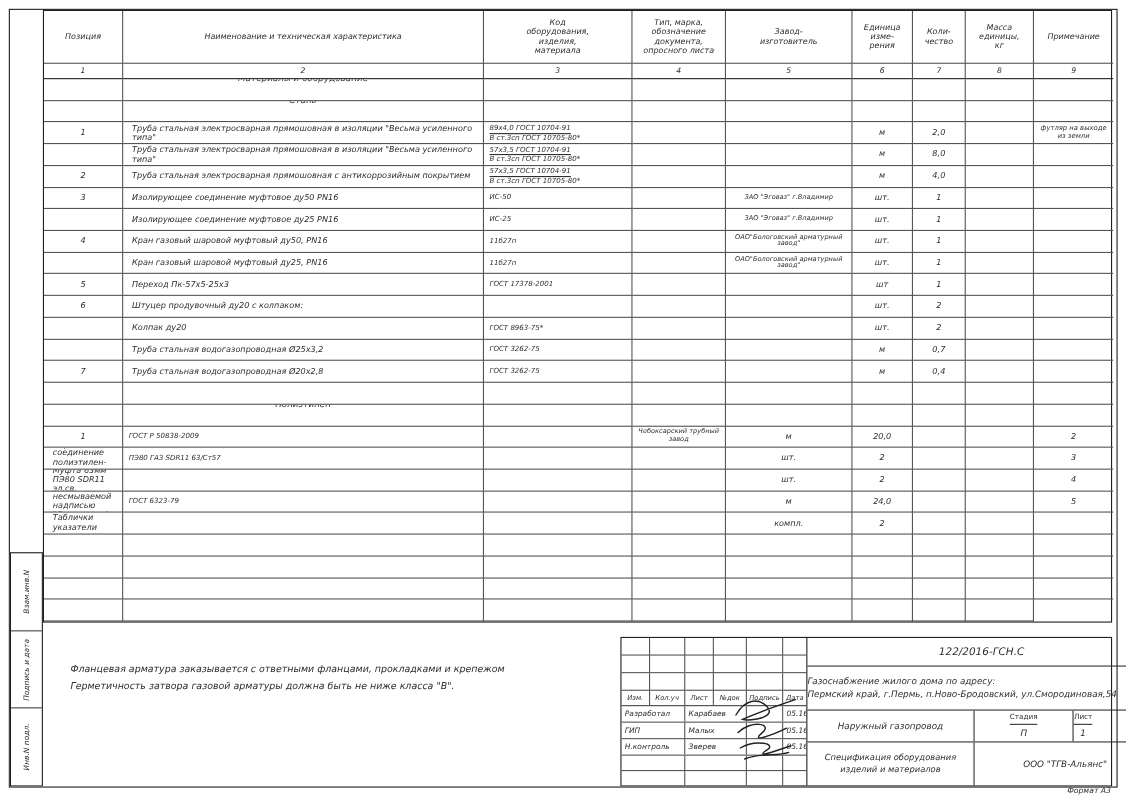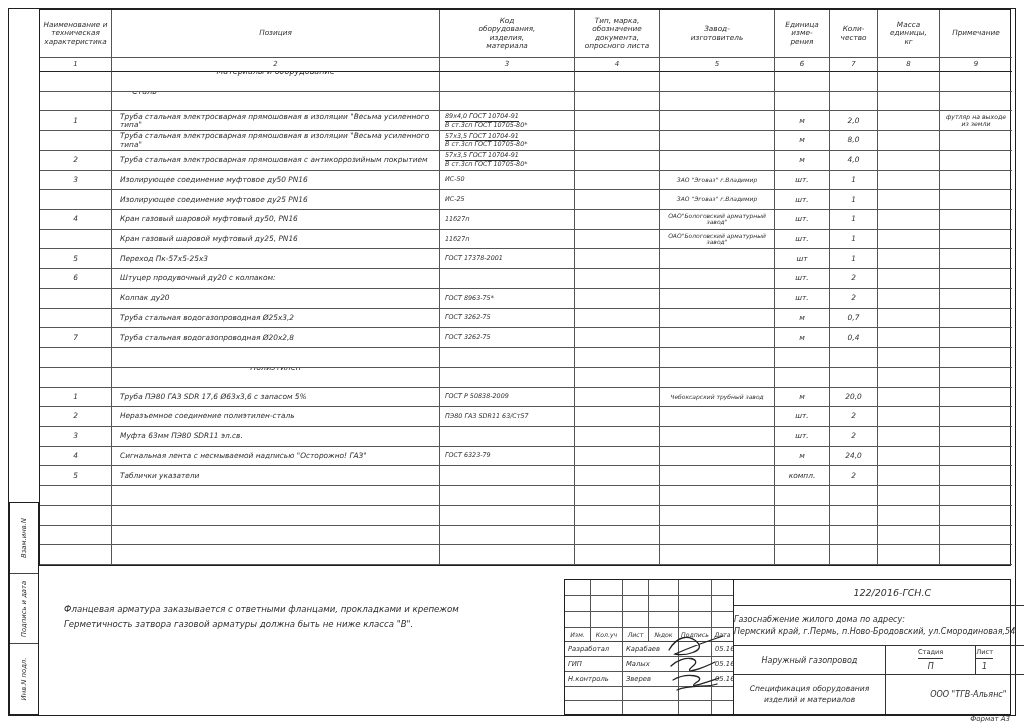--- a/index.html
+++ b/index.html
@@ -66,22 +66,22 @@
 
   .format-label{position:absolute;right:14px;bottom:1px;font-size:7px;}
 </style>
 </head>
 <body>
 
 <div class="page">
   <div class="frame">
 
     <div class="grid-table" id="spec-table">
+        <div class="c th">Позиция</div>
         <div class="c th">Наименование и техническая характеристика</div>
-        <div class="c th">Позиция</div>
         <div class="c th">Код
 оборудования,
 изделия,
 материала</div>
         <div class="c th">Тип, марка,
 обозначение документа,
 опросного листа</div>
         <div class="c th">Завод-
 изготовитель</div>
         <div class="c th">Единица
@@ -107,21 +107,21 @@
           <span class="secline">Материалы и оборудование</span>
         </div>
         <div class="c type"></div>
         <div class="c"></div>
         <div class="c factory"></div>
         <div class="c"></div>
         <div class="c"></div>
         <div class="c"></div>
         <div class="c note"></div>
         <div class="c"></div>
-        <div class="c name" style="">
+        <div class="c name" style="justify-content: center;">
           <span class="secline">Сталь</span>
         </div>
         <div class="c type"></div>
         <div class="c"></div>
         <div class="c factory"></div>
         <div class="c"></div>
         <div class="c"></div>
         <div class="c"></div>
         <div class="c note"></div>
         <div class="c">1</div>
@@ -261,21 +261,20 @@
           <span class="secline">Полиэтилен</span>
         </div>
         <div class="c type"></div>
         <div class="c"></div>
         <div class="c factory"></div>
         <div class="c"></div>
         <div class="c"></div>
         <div class="c"></div>
         <div class="c note"></div>
         <div class="c">1</div>
-        <div class="c name">Труба ПЭ80 ГАЗ SDR 17,6 Ø63х3,6 с запасом 5%</div>
         <div class="c type">ГОСТ Р 50838-2009</div>
         <div class="c"></div>
         <div class="c factory">Чебоксарский трубный завод</div>
         <div class="c">м</div>
         <div class="c">20,0</div>
         <div class="c"></div>
         <div class="c note"></div>
         <div class="c">2</div>
         <div class="c name">Неразъемное соединение полиэтилен-сталь</div>
         <div class="c type">ПЭ80 ГАЗ SDR11 63/Ст57</div>

